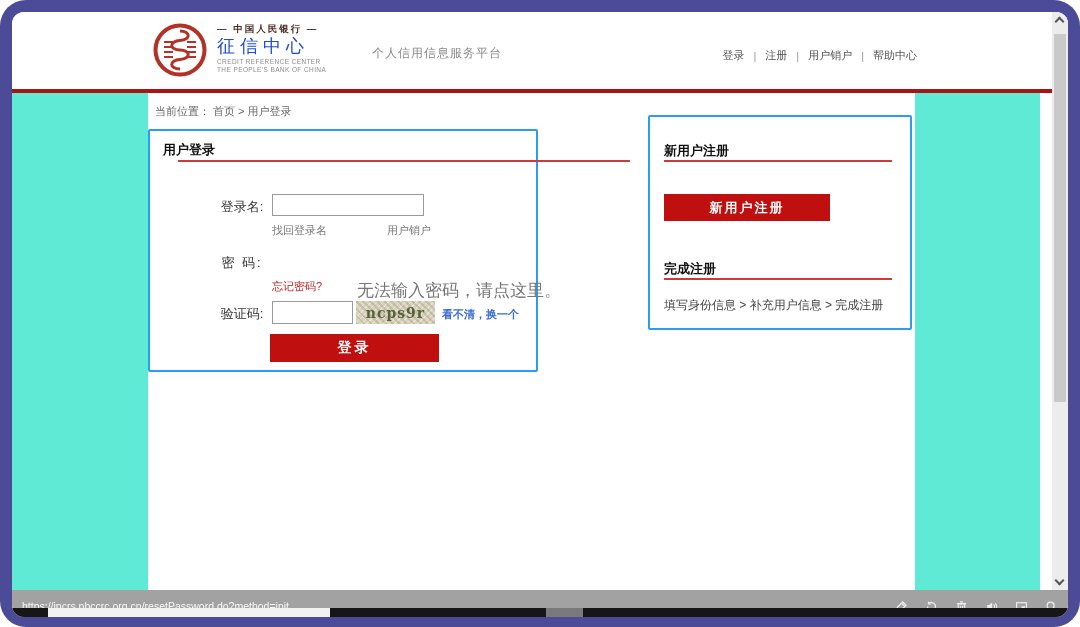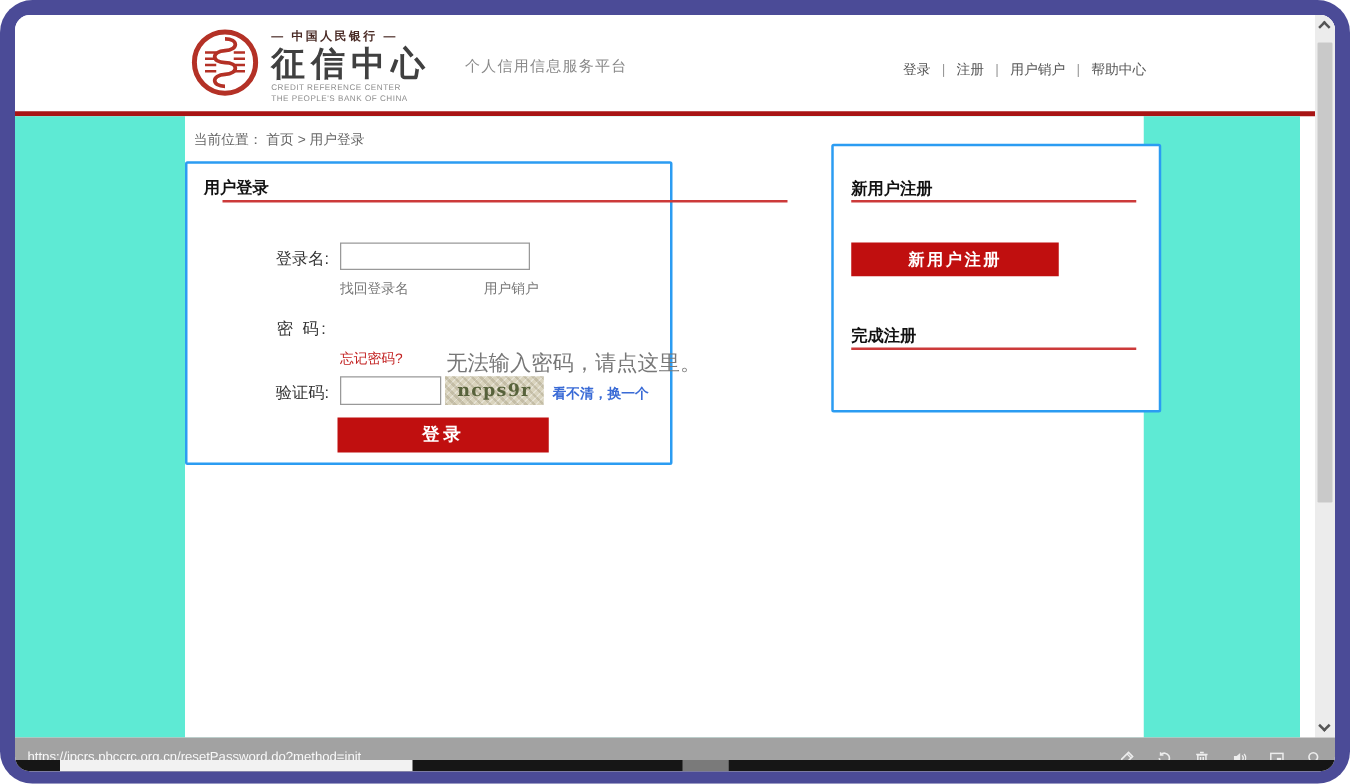--- a/index.html
+++ b/index.html
@@ -5,36 +5,36 @@
   * { margin:0; padding:0; box-sizing:border-box; }
   body { background:#ffffff; font-family:"Liberation Sans", sans-serif; }
   .frame { position:relative; width:1080px; height:627px; background:#4b4b97; border-radius:26px; overflow:hidden; }
   .viewport { position:absolute; left:12px; right:12px; top:12px; bottom:10px; background:#ffffff; border-radius:12px; overflow:hidden; }
 
   
   .header { position:absolute; left:0; top:0; width:100%; height:77px; background:#ffffff; }
   .seal { position:absolute; left:140px; top:10px; width:56px; height:56px; }
   .logo-text { position:absolute; left:205px; top:11px; width:150px; }
   .bank-name { font-size:9.5px; font-weight:bold; color:#4a2b26; letter-spacing:2px; white-space:nowrap; }
-  .center-name { font-family:"Liberation Serif", serif; font-size:27px; font-weight:bold; color:#404040; letter-spacing:5px; line-height:1.05; margin-top:1px; white-space:nowrap; }
+  .center-name { font-family:"Liberation Serif", serif; font-size:18px; font-weight:normal; color:#1d4ed8; letter-spacing:5px; line-height:1.05; margin-top:1px; white-space:nowrap; }
   .logo-english { font-size:6.5px; color:#8d8d8d; letter-spacing:0.4px; line-height:1.3; margin-top:2px; white-space:nowrap; }
   .platform-title { position:absolute; left:360px; top:33px; font-size:12px; color:#8a8a8a; letter-spacing:1px; white-space:nowrap; }
   .header-nav { position:absolute; right:151px; top:36px; display:flex; gap:9px; font-size:11px; color:#555; align-items:center; white-space:nowrap; }
   .header-nav .sep { color:#999; }
   .header-nav .nav-item { cursor:pointer; }
   .red-line { position:absolute; left:0; top:77px; width:100%; height:4px; background:#a81414; }
 
   
   .content { position:absolute; left:0; top:81px; width:1028px; height:497px; background:#5eead4; }
   .page-col { position:absolute; left:136px; top:0; width:767px; height:497px; background:#ffffff; }
   .breadcrumb { position:absolute; left:143px; top:11px; font-size:11px; color:#666; }
 
   .panel { position:absolute; border:2px solid #2b9cf2; background:#ffffff; border-radius:2px; }
   .login-panel { left:136px; top:36px; width:390px; height:243px; }
-  .register-panel { left:653px; top:22px; width:264px; height:215px; }
+  .register-panel { left:636px; top:22px; width:264px; height:215px; }
 
   .panel-title { position:absolute; font-size:13px; font-weight:bold; color:#111; white-space:nowrap; }
   .red-underline { position:absolute; height:2px; background:#cc3a3a; }
 
   .form-label { position:absolute; font-size:13px; color:#333; text-align:center; white-space:nowrap; }
   .text-input { position:absolute; border:1px solid #999; background:#ffffff; font-size:13px; padding:0 4px; }
   .gray-link { position:absolute; font-size:11px; color:#777; cursor:pointer; white-space:nowrap; }
   .red-link { position:absolute; font-size:11px; color:#c32222; cursor:pointer; white-space:nowrap; }
   .blue-link { position:absolute; font-size:11px; font-weight:bold; color:#3a6bd6; cursor:pointer; white-space:nowrap; }
   .help-text { position:absolute; font-size:17px; color:#777; white-space:nowrap; }
@@ -138,20 +138,21 @@
       </div>
 
       <div class="panel register-panel">
         <div class="panel-title" style="left:14px; top:25px;">新用户注册</div>
         <div class="red-underline" style="left:14px; top:43px; width:228px;"></div>
 
         <button class="red-button register-btn">新用户注册</button>
 
         <div class="panel-title" style="left:14px; top:143px;">完成注册</div>
         <div class="red-underline" style="left:14px; top:161px; width:228px;"></div>
+        <div class="process-steps">填写身份信息 &gt; 补充用户信息 &gt; 完成注册</div>
       </div>
     </div>
 
     <div class="vscroll">
       <div class="chev chev-up"></div>
       <div class="vthumb"></div>
       <div class="chev chev-down"></div>
     </div>
 
     <div class="statusbar">

